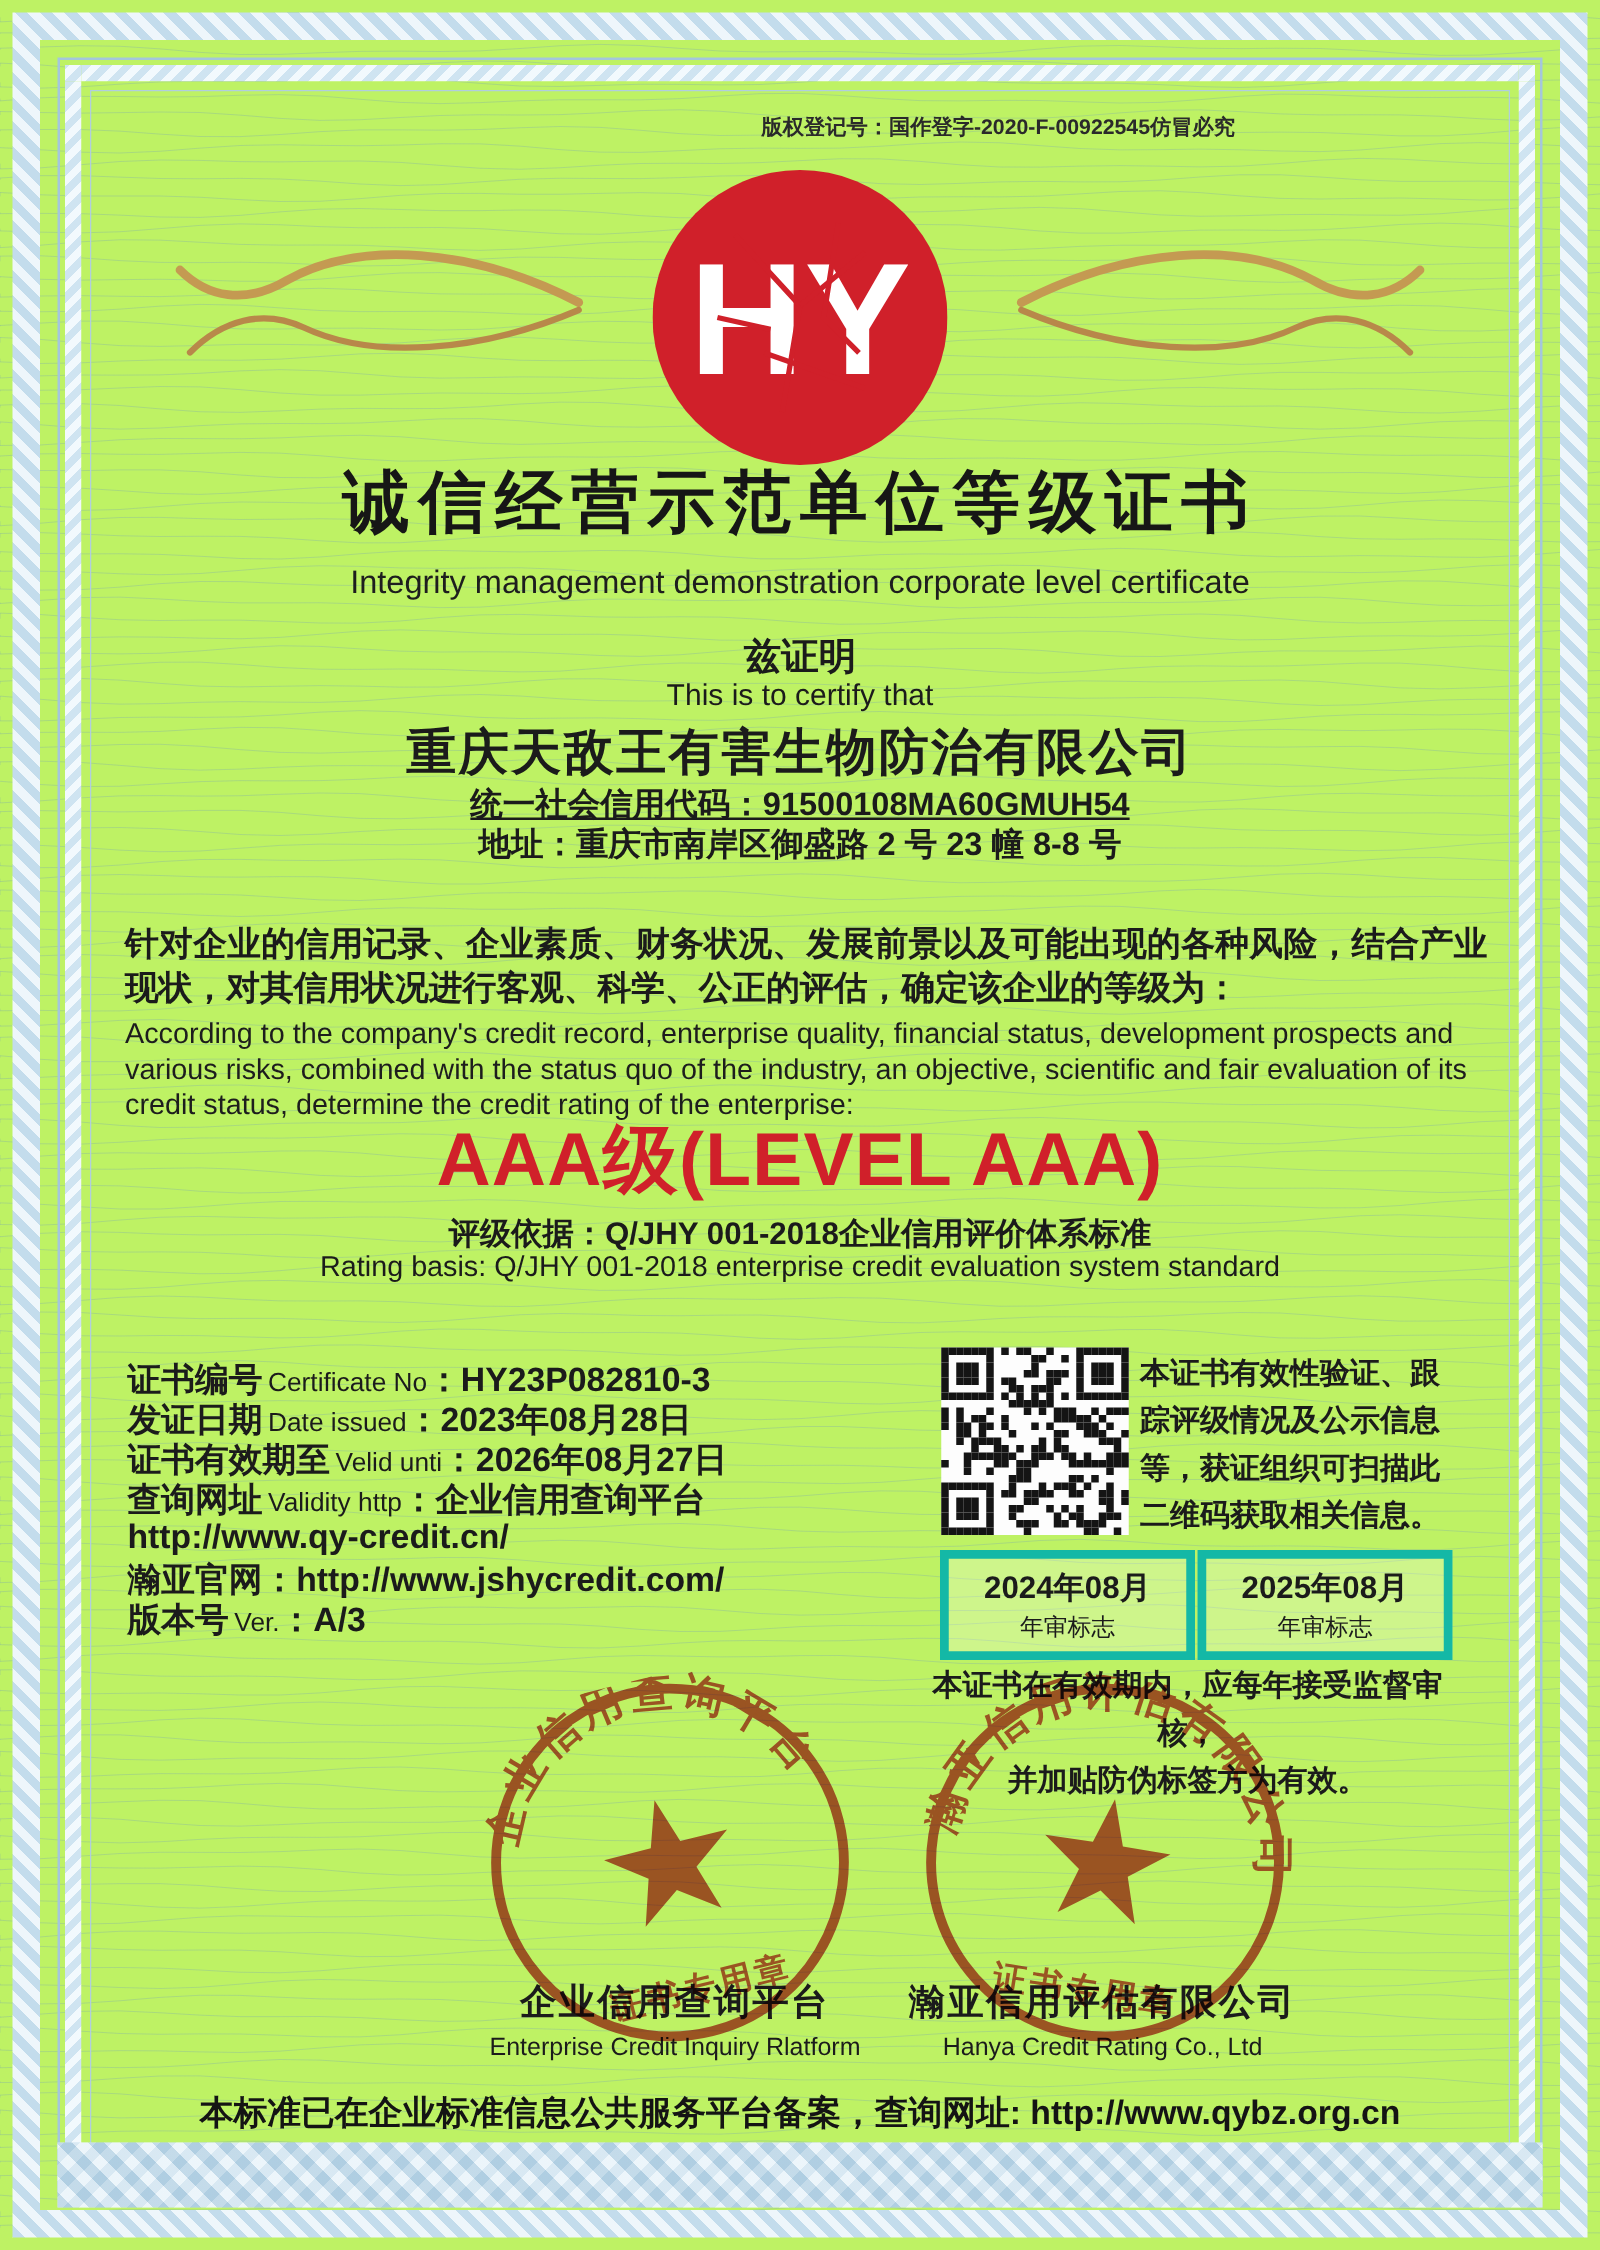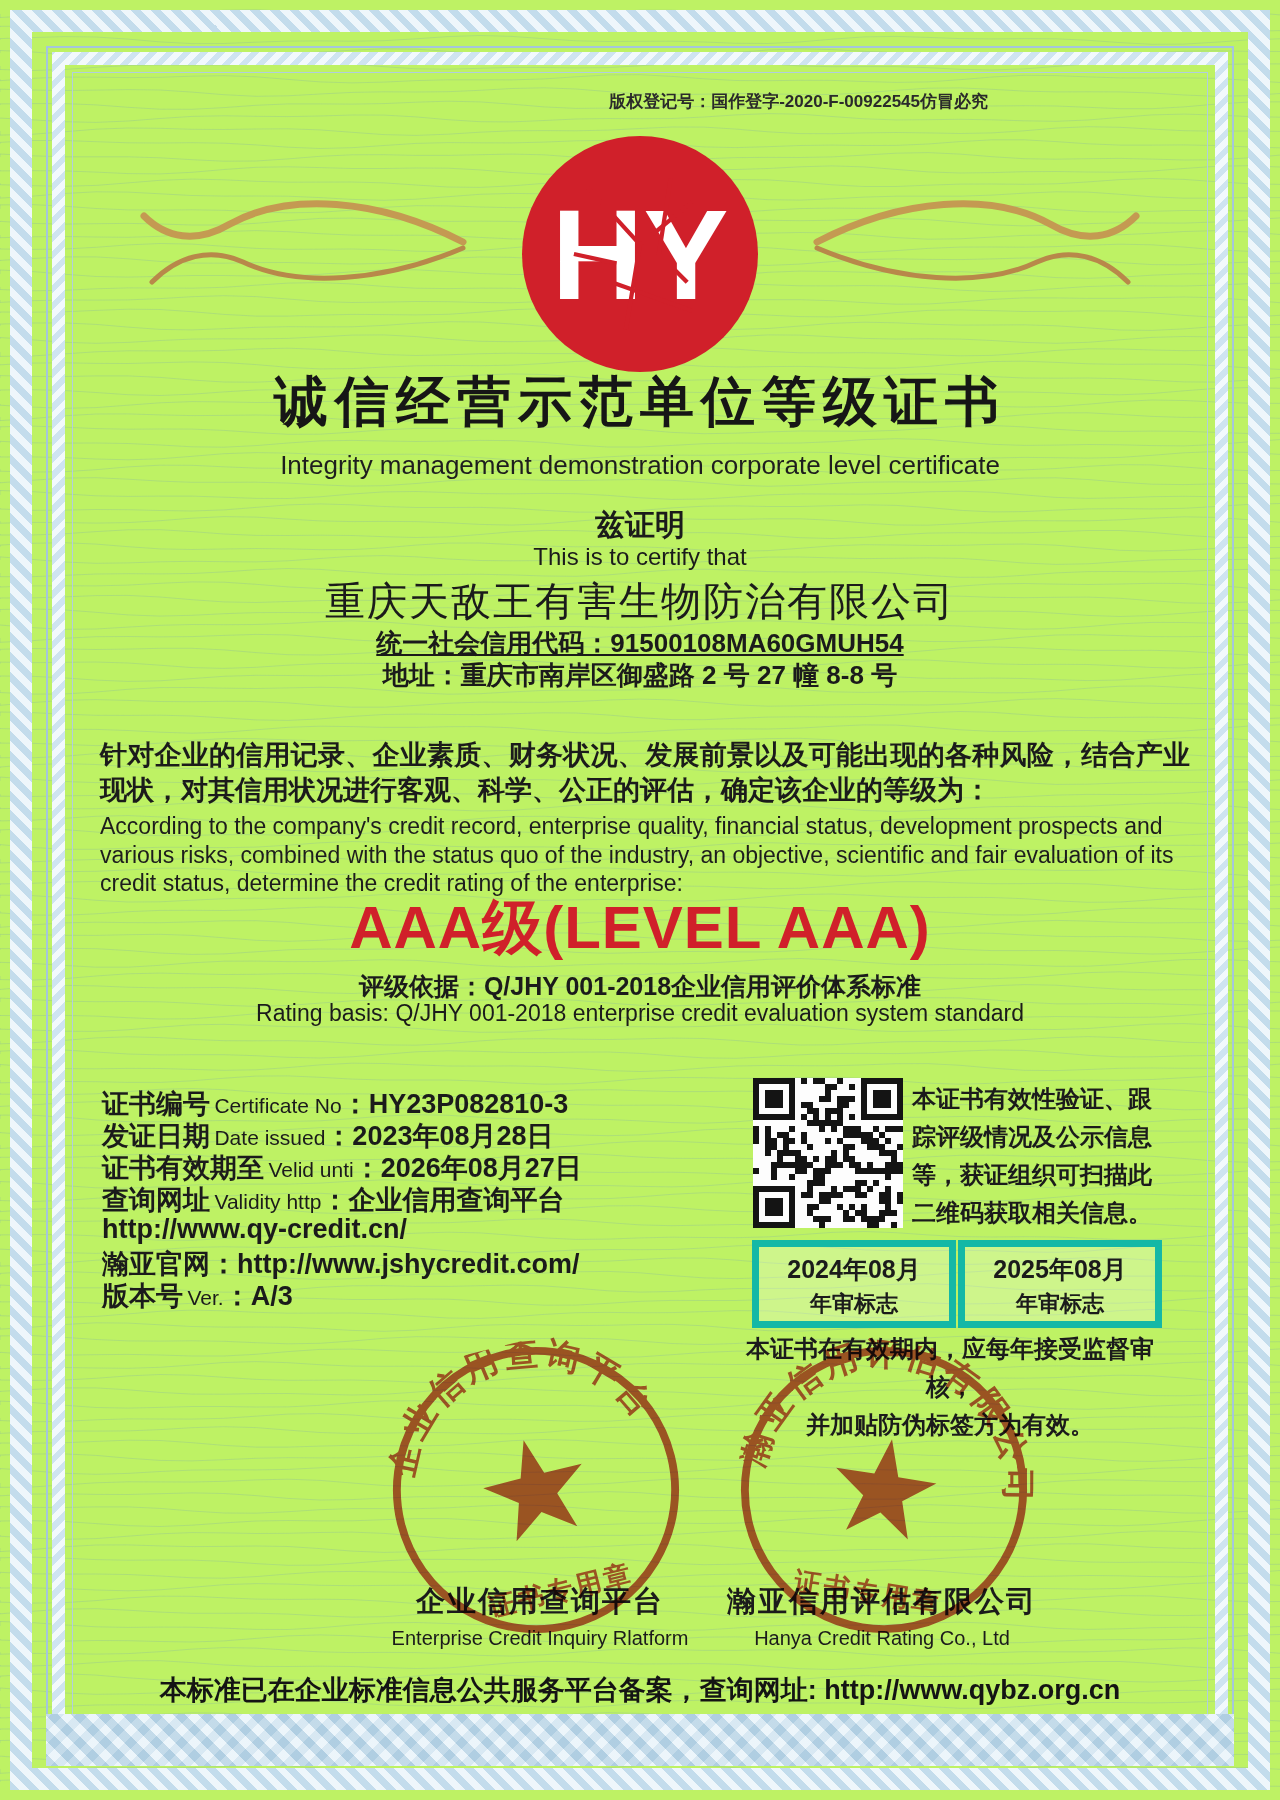--- a/index.html
+++ b/index.html
@@ -31,21 +31,21 @@
   .flourish{position:absolute;top:190px;width:330px;height:105px;}
   .flourish.left{left:138px;}
   .flourish.right{left:812px;transform:scaleX(-1);}
   .flourish path{fill:none;stroke-linecap:round;}
   
   .c{position:absolute;left:0;width:100%;text-align:center;}
   .title-zh{top:366px;font-size:54px;font-weight:700;letter-spacing:7px;color:#161616;}
   .title-en{top:450px;font-size:26px;color:#1e1e1e;}
   .certify-zh{top:505px;font-size:30px;font-weight:600;}
   .certify-en{top:543px;font-size:24px;}
-  .company{top:574px;font-size:40px;font-weight:400;letter-spacing:2px;}
+  .company{top:574px;font-size:40px;font-weight:700;letter-spacing:2px;}
   .credit-code{top:626px;font-size:26px;font-weight:600;text-decoration:underline;}
   .address{top:658px;font-size:26px;font-weight:600;}
   
   .body-zh{position:absolute;left:100px;top:738px;width:1090px;
     font-size:27px;line-height:35px;font-weight:600;text-align:justify;}
   .body-en{position:absolute;left:100px;top:812px;width:1092px;
     font-size:23px;line-height:28.5px;color:#1d1d1d;}
   .rating{top:888px;font-size:60px;font-weight:700;color:#d0202a;letter-spacing:1px;}
   .basis-zh{top:970px;font-size:25px;font-weight:600;}
   .basis-en{top:1000px;font-size:23px;}
@@ -60,21 +60,21 @@
     grid-template-columns:repeat(25,6px);grid-auto-rows:6px;background:#fdfdfd;}
   .qr i{display:block;}
   .qr i.b{background:#141414;}
   .qr-note{position:absolute;left:912px;top:1080px;width:262px;
     font-size:24px;line-height:38px;font-weight:600;}
   
   .abox{position:absolute;top:1240px;width:190px;height:74px;border:7px solid #14b8a6;
     text-align:center;background:rgba(255,255,255,.25);}
   .abox.a1{left:752px;} .abox.a2{left:958px;}
   .abox .m{font-size:25px;font-weight:600;margin-top:6px;}
-  .abox .l{font-size:22px;font-weight:700;margin-top:3px;}
+  .abox .l{font-size:19px;font-weight:400;margin-top:3px;}
   .validity-note{position:absolute;left:730px;top:1330px;width:440px;text-align:center;
     font-size:24px;line-height:38px;font-weight:700;}
   
   .seal-label{position:absolute;top:1582px;width:400px;text-align:center;}
   .seal-label .zh{font-size:29px;font-weight:700;letter-spacing:2px;}
   .seal-label .en{font-size:20px;margin-top:5px;}
   .seal-label.sl{left:340px;} .seal-label.sr{left:682px;}
   .seal{position:absolute;width:296px;height:296px;opacity:.82;mix-blend-mode:multiply;}
   .seal.s1{left:388px;top:1342px;transform:rotate(-14deg);}
   .seal.s2{left:736px;top:1342px;transform:rotate(9deg);}
@@ -262,21 +262,21 @@
       <path d="M22 50 L40 54"></path>
     </g>
   </svg>
 
   <div class="c title-zh">诚信经营示范单位等级证书</div>
   <div class="c title-en">Integrity management demonstration corporate level certificate</div>
   <div class="c certify-zh">兹证明</div>
   <div class="c certify-en">This is to certify that</div>
   <div class="c company">重庆天敌王有害生物防治有限公司</div>
   <div class="c credit-code">统一社会信用代码：91500108MA60GMUH54</div>
-  <div class="c address">地址：重庆市南岸区御盛路 2 号 27 幢 8-8 号</div>
+  <div class="c address">地址：重庆市南岸区御盛路 2 号 23 幢 8-8 号</div>
 
   <div class="body-zh">针对企业的信用记录、企业素质、财务状况、发展前景以及可能出现的各种风险，结合产业现状，对其信用状况进行客观、科学、公正的评估，确定该企业的等级为：</div>
   <div class="body-en">According to the company's credit record, enterprise quality, financial status, development prospects and various risks, combined with the status quo of the industry, an objective, scientific and fair evaluation of its credit status, determine the credit rating of the enterprise:</div>
 
   <div class="c rating">AAA级(LEVEL AAA)</div>
   <div class="c basis-zh">评级依据：Q/JHY 001-2018企业信用评价体系标准</div>
   <div class="c basis-en">Rating basis: Q/JHY 001-2018 enterprise credit evaluation system standard</div>
 
   <div class="details">
     <div class="row">

